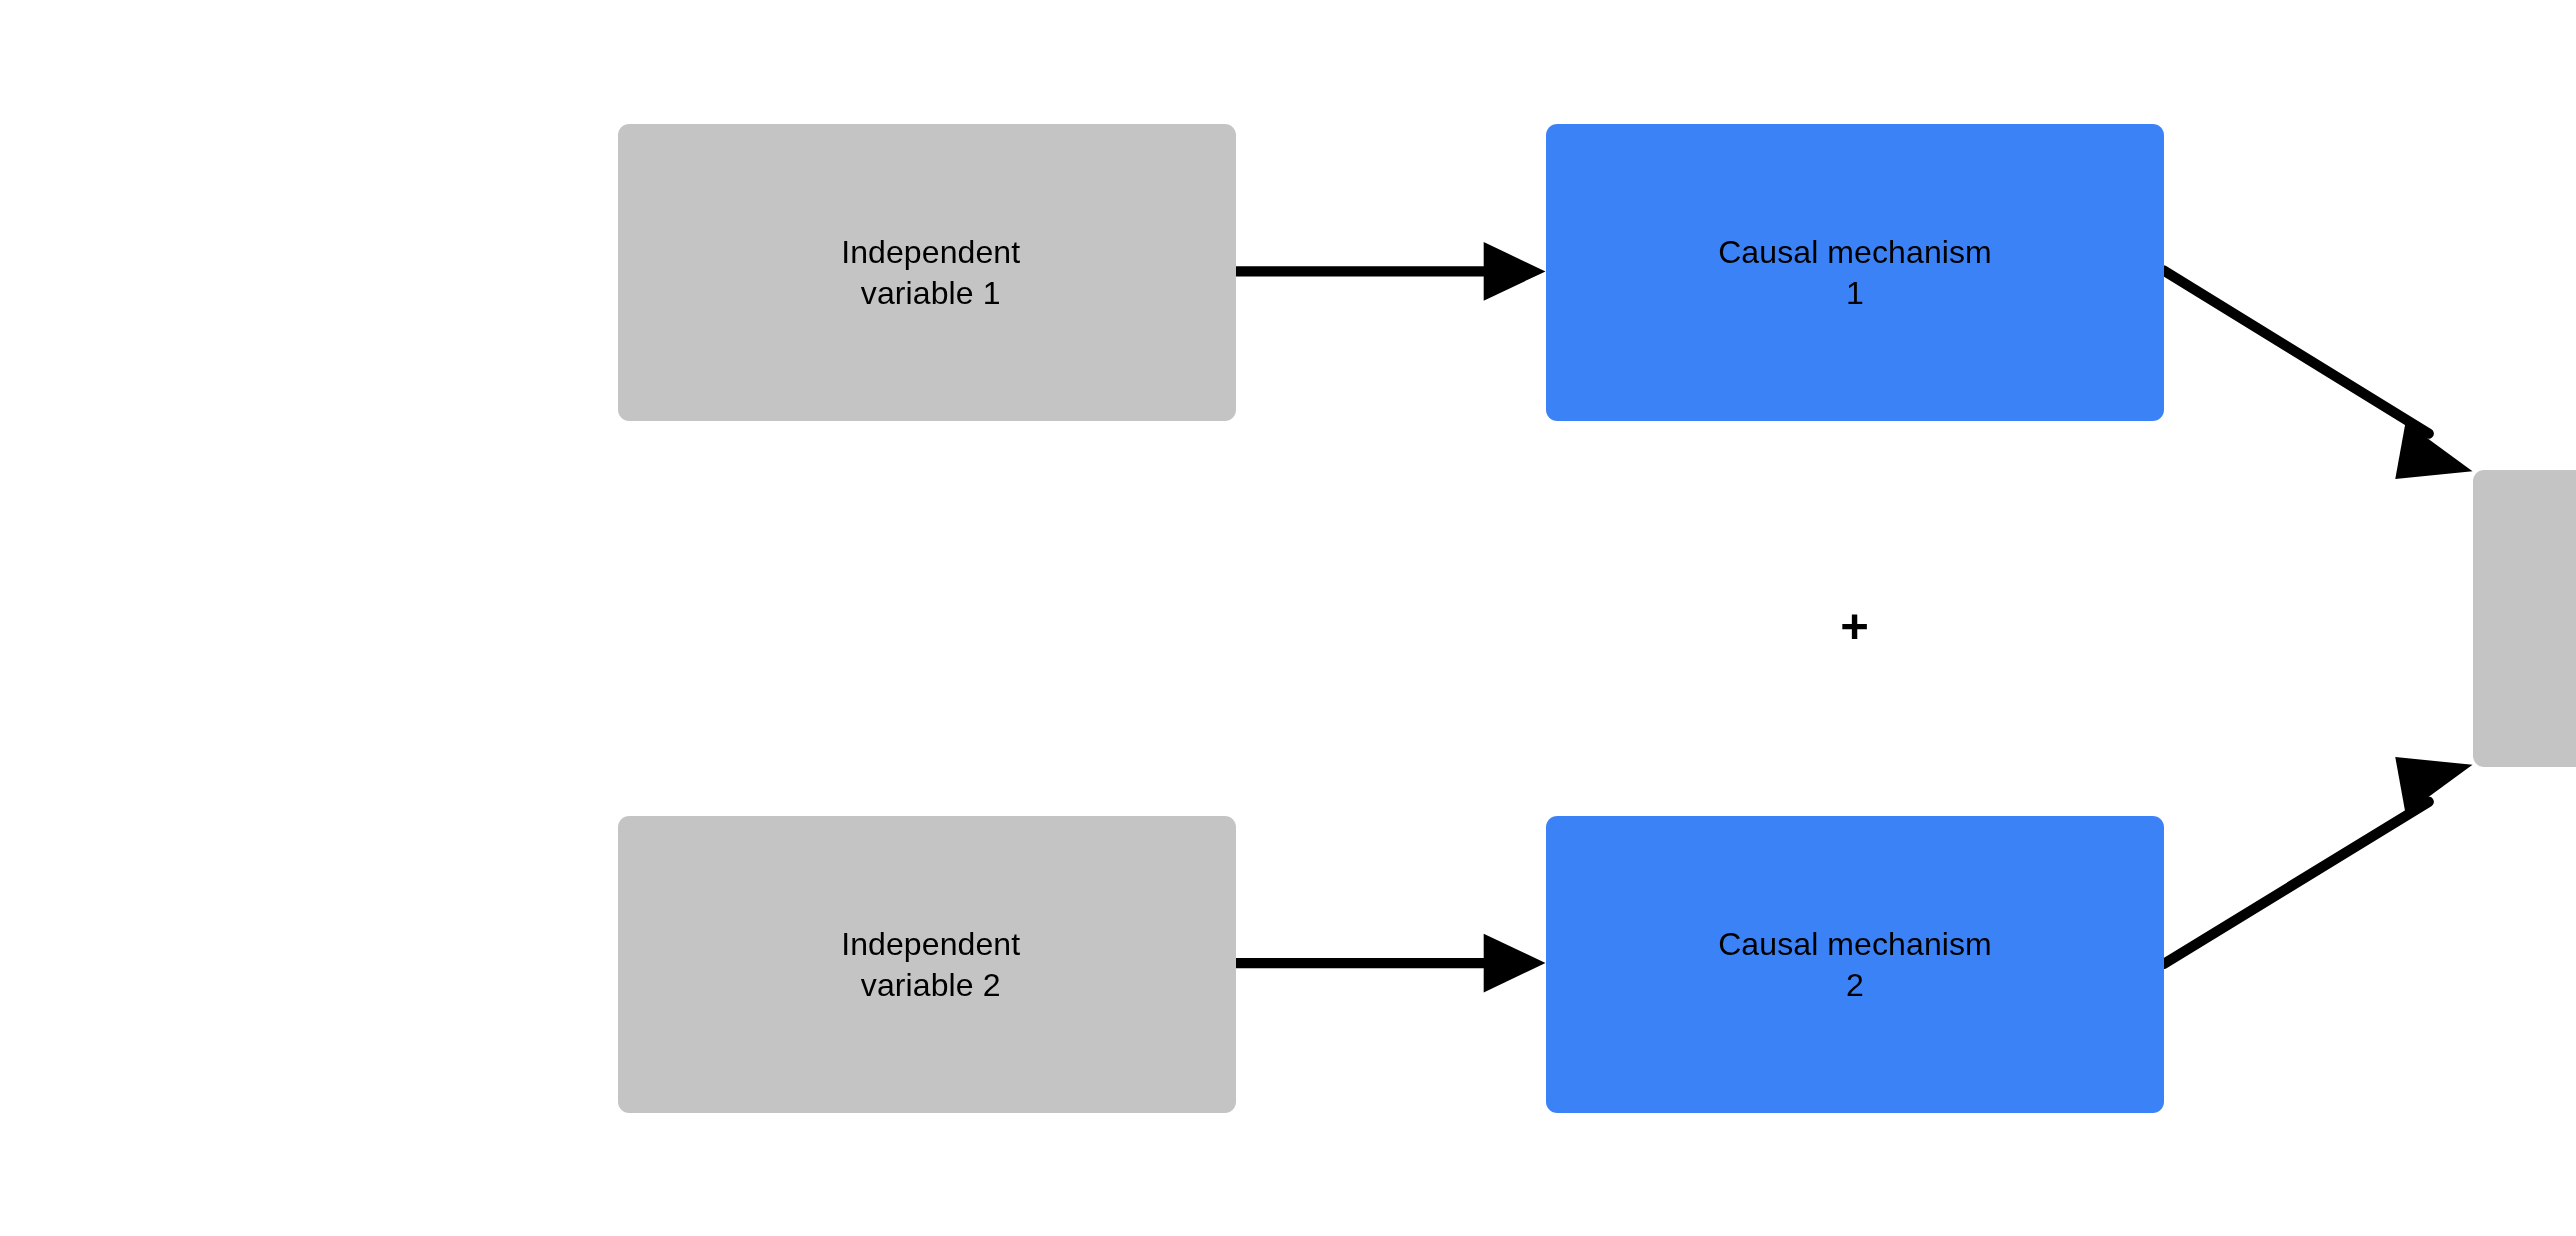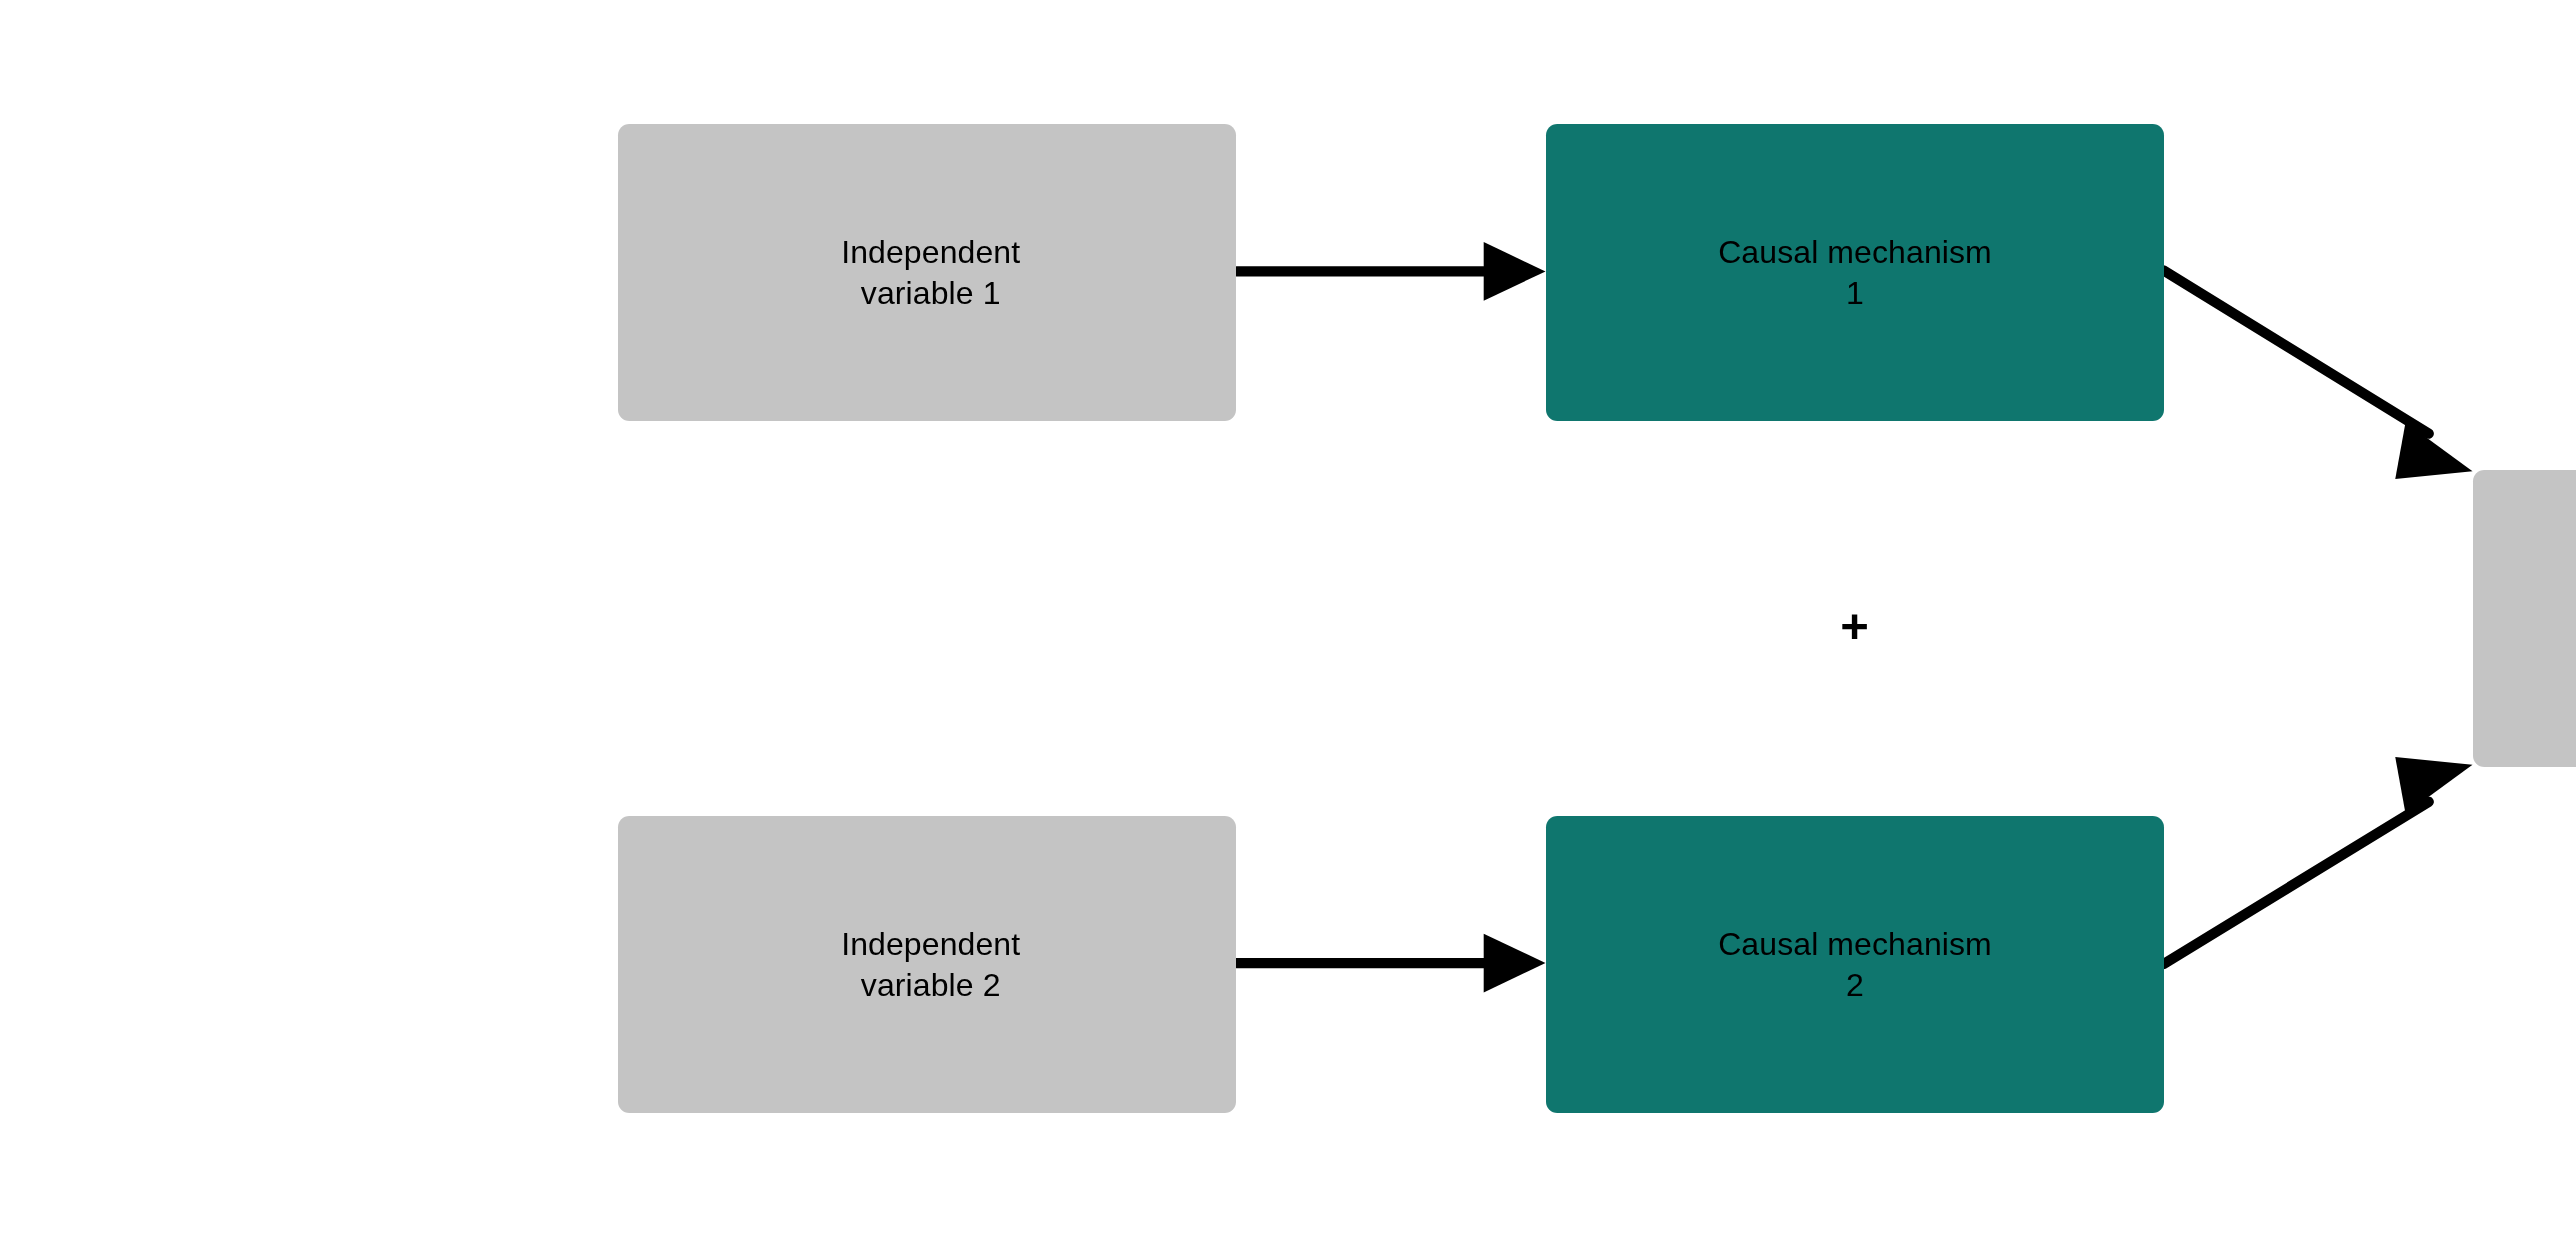--- a/index.html
+++ b/index.html
@@ -32,21 +32,21 @@
     line-height: 1.28;
     font-weight: 400;
     letter-spacing: 0.1px;
     padding: 0 20.6px;
   }
   .node-label {
     white-space: pre-line;
     display: block;
   }
   .node.iv  { background: #c4c4c4; padding-left: 28px; }
-  .node.cm  { background: #0f766e; }
+  .node.cm  { background: #3b82f6; }
   .node.dv  { background: #c4c4c4; }
 
   #iv1 { left: 618px; top: 124px;  width: 618px; height: 297px; }
   #cm1 { left: 1546px; top: 124px;  width: 618px; height: 297px; }
   #dv  { left: 2473px; top: 470px;  width: 618px; height: 297px; }
   #iv2 { left: 618px; top: 816px; width: 618px; height: 297px; }
   #cm2 { left: 1546px; top: 816px; width: 618px; height: 297px; }
 
   #edges {
     position: absolute;

